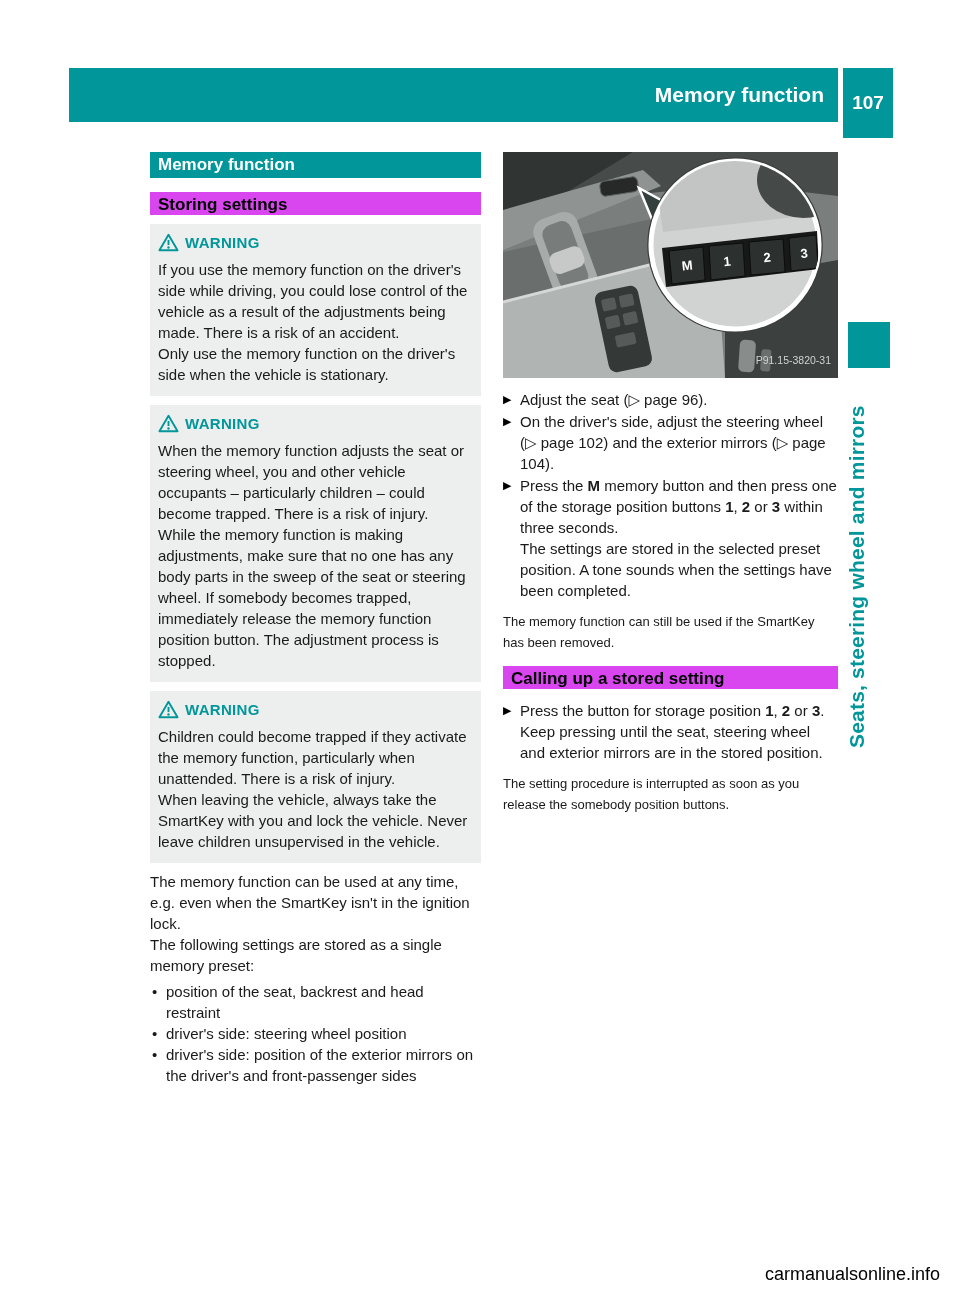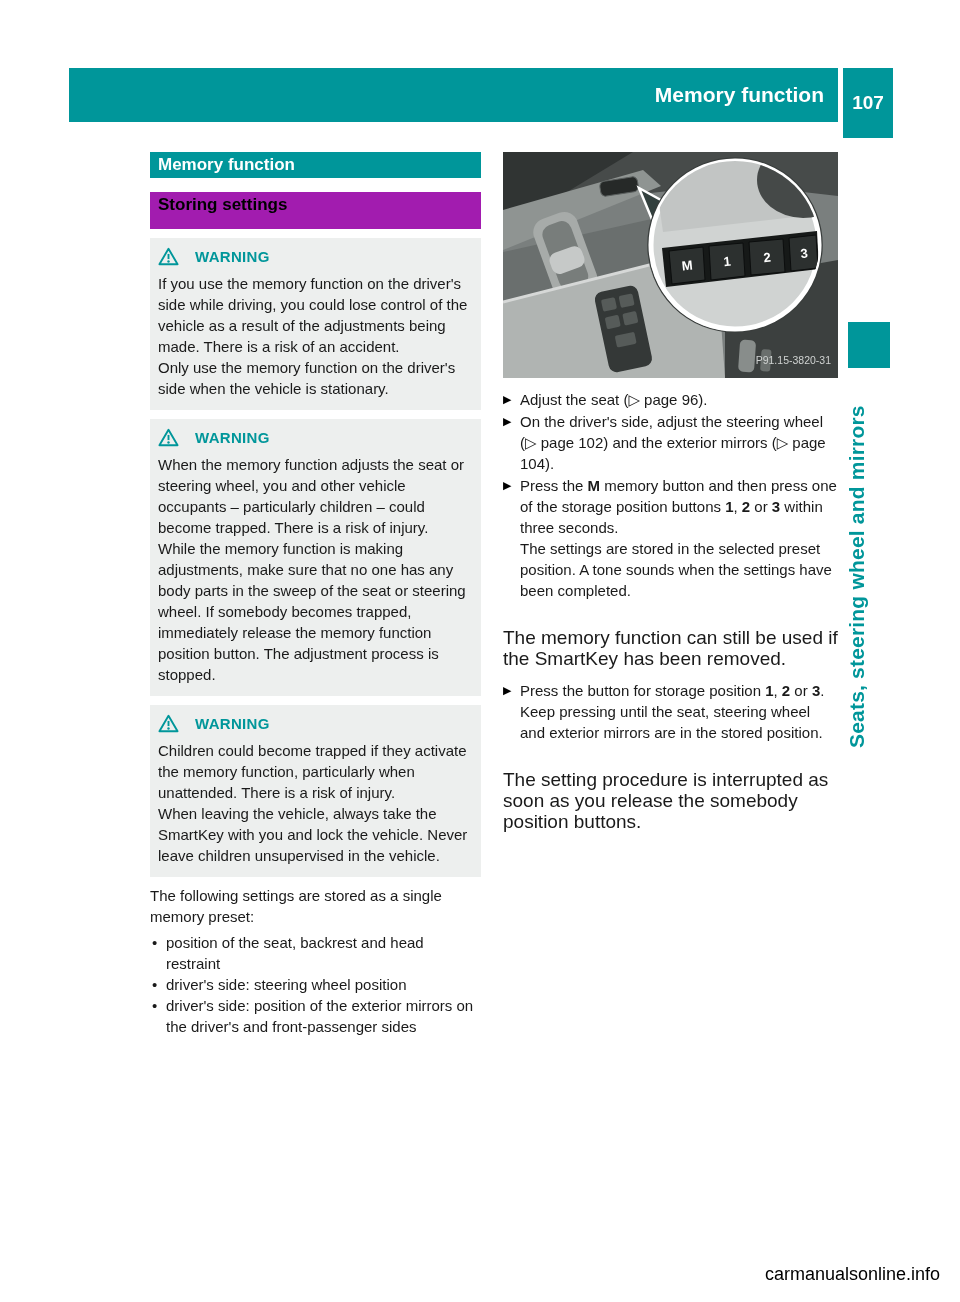--- a/index.html
+++ b/index.html
@@ -13,26 +13,26 @@
   .hdr-num { position:absolute; left:843px; top:68px; width:50px; height:70px;
     background:#00969a; color:#fff; display:flex; align-items:center; justify-content:center;
     font-size:19px; font-weight:bold; }
 
   
   .col-left  { position:absolute; left:150px; top:152px; width:331px; }
   .col-right { position:absolute; left:503px; top:152px; width:335px; }
 
   .sec-bar { background:#00969a; color:#fff; font-size:17px; font-weight:bold;
     height:26px; line-height:26px; padding-left:8px; }
-  .sub-bar { background:#a21caf; color:#000; font-size:17px; font-weight:bold;
-    height:37px; line-height:25px; padding-left:8px; margin-top:14px; }
+  .sub-bar { background:#d946ef; color:#000; font-size:17px; font-weight:bold;
+    height:23px; line-height:25px; padding-left:8px; margin-top:14px; }
 
   
   .warnbox { background:#edefee; padding:9px 8px 11px 8px; margin-top:9px; }
-  .warnhead { display:flex; align-items:center; gap:16px; margin-bottom:7px; }
+  .warnhead { display:flex; align-items:center; gap:6px; margin-bottom:7px; }
   .warnhead svg { width:21px; height:19px; }
   .warnlabel { color:#00969a; font-weight:bold; font-size:15px; letter-spacing:0.3px; }
   .warnpara { font-size:15px; line-height:21px; }
   .warnpara + .warnpara { margin-top:0; }
 
   
   .bodyblock { margin-top:8px; }
   .para { font-size:15px; line-height:21px; }
   .bullets { margin-top:5px; }
   .bullet-item { display:flex; font-size:15px; line-height:21px; }
@@ -40,21 +40,21 @@
   .btext { flex:1; }
 
   
   .photo { width:335px; height:226px; }
   .photo svg { display:block; }
   .steps { margin-top:11px; }
   .step { display:flex; margin-top:1px; }
   .marker { flex:0 0 17px; font-size:11px; line-height:21px; color:#000; }
   .steptext { flex:1; font-size:15px; line-height:21px; }
   .b { font-weight:bold; }
-  .note { font-size:19px; line-height:21px; margin-top:26px; }
+  .note { font-size:13px; line-height:21px; margin-top:10px; }
   .sub-bar.right { margin-top:13px; }
 
   
   .chapter-square { position:absolute; left:848px; top:322px; width:42px; height:46px; background:#00969a; }
   .chapter-vtext { position:absolute; left:845px; top:748px; transform:rotate(-90deg);
     transform-origin:0 0; white-space:nowrap; color:#00969a; font-size:21px; font-weight:bold;
     letter-spacing:0.2px; }
 
   
   .watermark { position:absolute; right:20px; top:1264px; color:#000000; font-size:18px; }
@@ -110,20 +110,21 @@
             <circle cx="12" cy="16.8" r="1.4" fill="#00969a"></circle>
           </svg>
           <span class="warnlabel">WARNING</span>
         </div>
         <div class="warnpara">Children could become trapped if they activate the memory function, particularly when unattended. There is a risk of injury.</div>
         <div class="warnpara">When leaving the vehicle, always take the SmartKey with you and lock the vehicle. Never leave children unsupervised in the vehicle.</div>
       </div>
     </div>
 
   <div class="bodyblock" id="left-paras">
+      <div class="para">The memory function can be used at any time, e.g. even when the SmartKey isn't in the ignition lock.</div>
       <div class="para">The following settings are stored as a single memory preset:</div>
     </div>
   <div class="bullets" id="left-bullets">
       <div class="bullet-item">
         <span class="dot">•</span>
         <span class="btext">position of the seat, backrest and head restraint</span>
       </div>
       <div class="bullet-item">
         <span class="dot">•</span>
         <span class="btext">driver's side: steering wheel position</span>
@@ -220,20 +221,23 @@
       <div class="step">
         <span class="marker">▶</span>
         <div class="steptext">
           <div class="stepline"><span>Press the </span><span class="b">M</span><span> memory button and then press one of the storage position buttons </span><span class="b">1</span><span>, </span><span class="b">2</span><span> or </span><span class="b">3</span><span> within three seconds.</span></div>
           <div class="stepline"><span>The settings are stored in the selected preset position. A tone sounds when the settings have been completed.</span></div>
         </div>
       </div>
     </div>
   <div class="note">The memory function can still be used if the SmartKey has been removed.</div>
 
+  <div class="sub-bar right">
+    <span>Calling up a stored setting</span>
+  </div>
   <div class="steps" id="calling-steps">
       <div class="step">
         <span class="marker">▶</span>
         <div class="steptext">
           <div class="stepline"><span>Press the button for storage position </span><span class="b">1</span><span>, </span><span class="b">2</span><span> or </span><span class="b">3</span><span>. Keep pressing until the seat, steering wheel and exterior mirrors are in the stored position.</span></div>
         </div>
       </div>
     </div>
   <div class="note">The setting procedure is interrupted as soon as you release the somebody position buttons.</div>
 </div>

